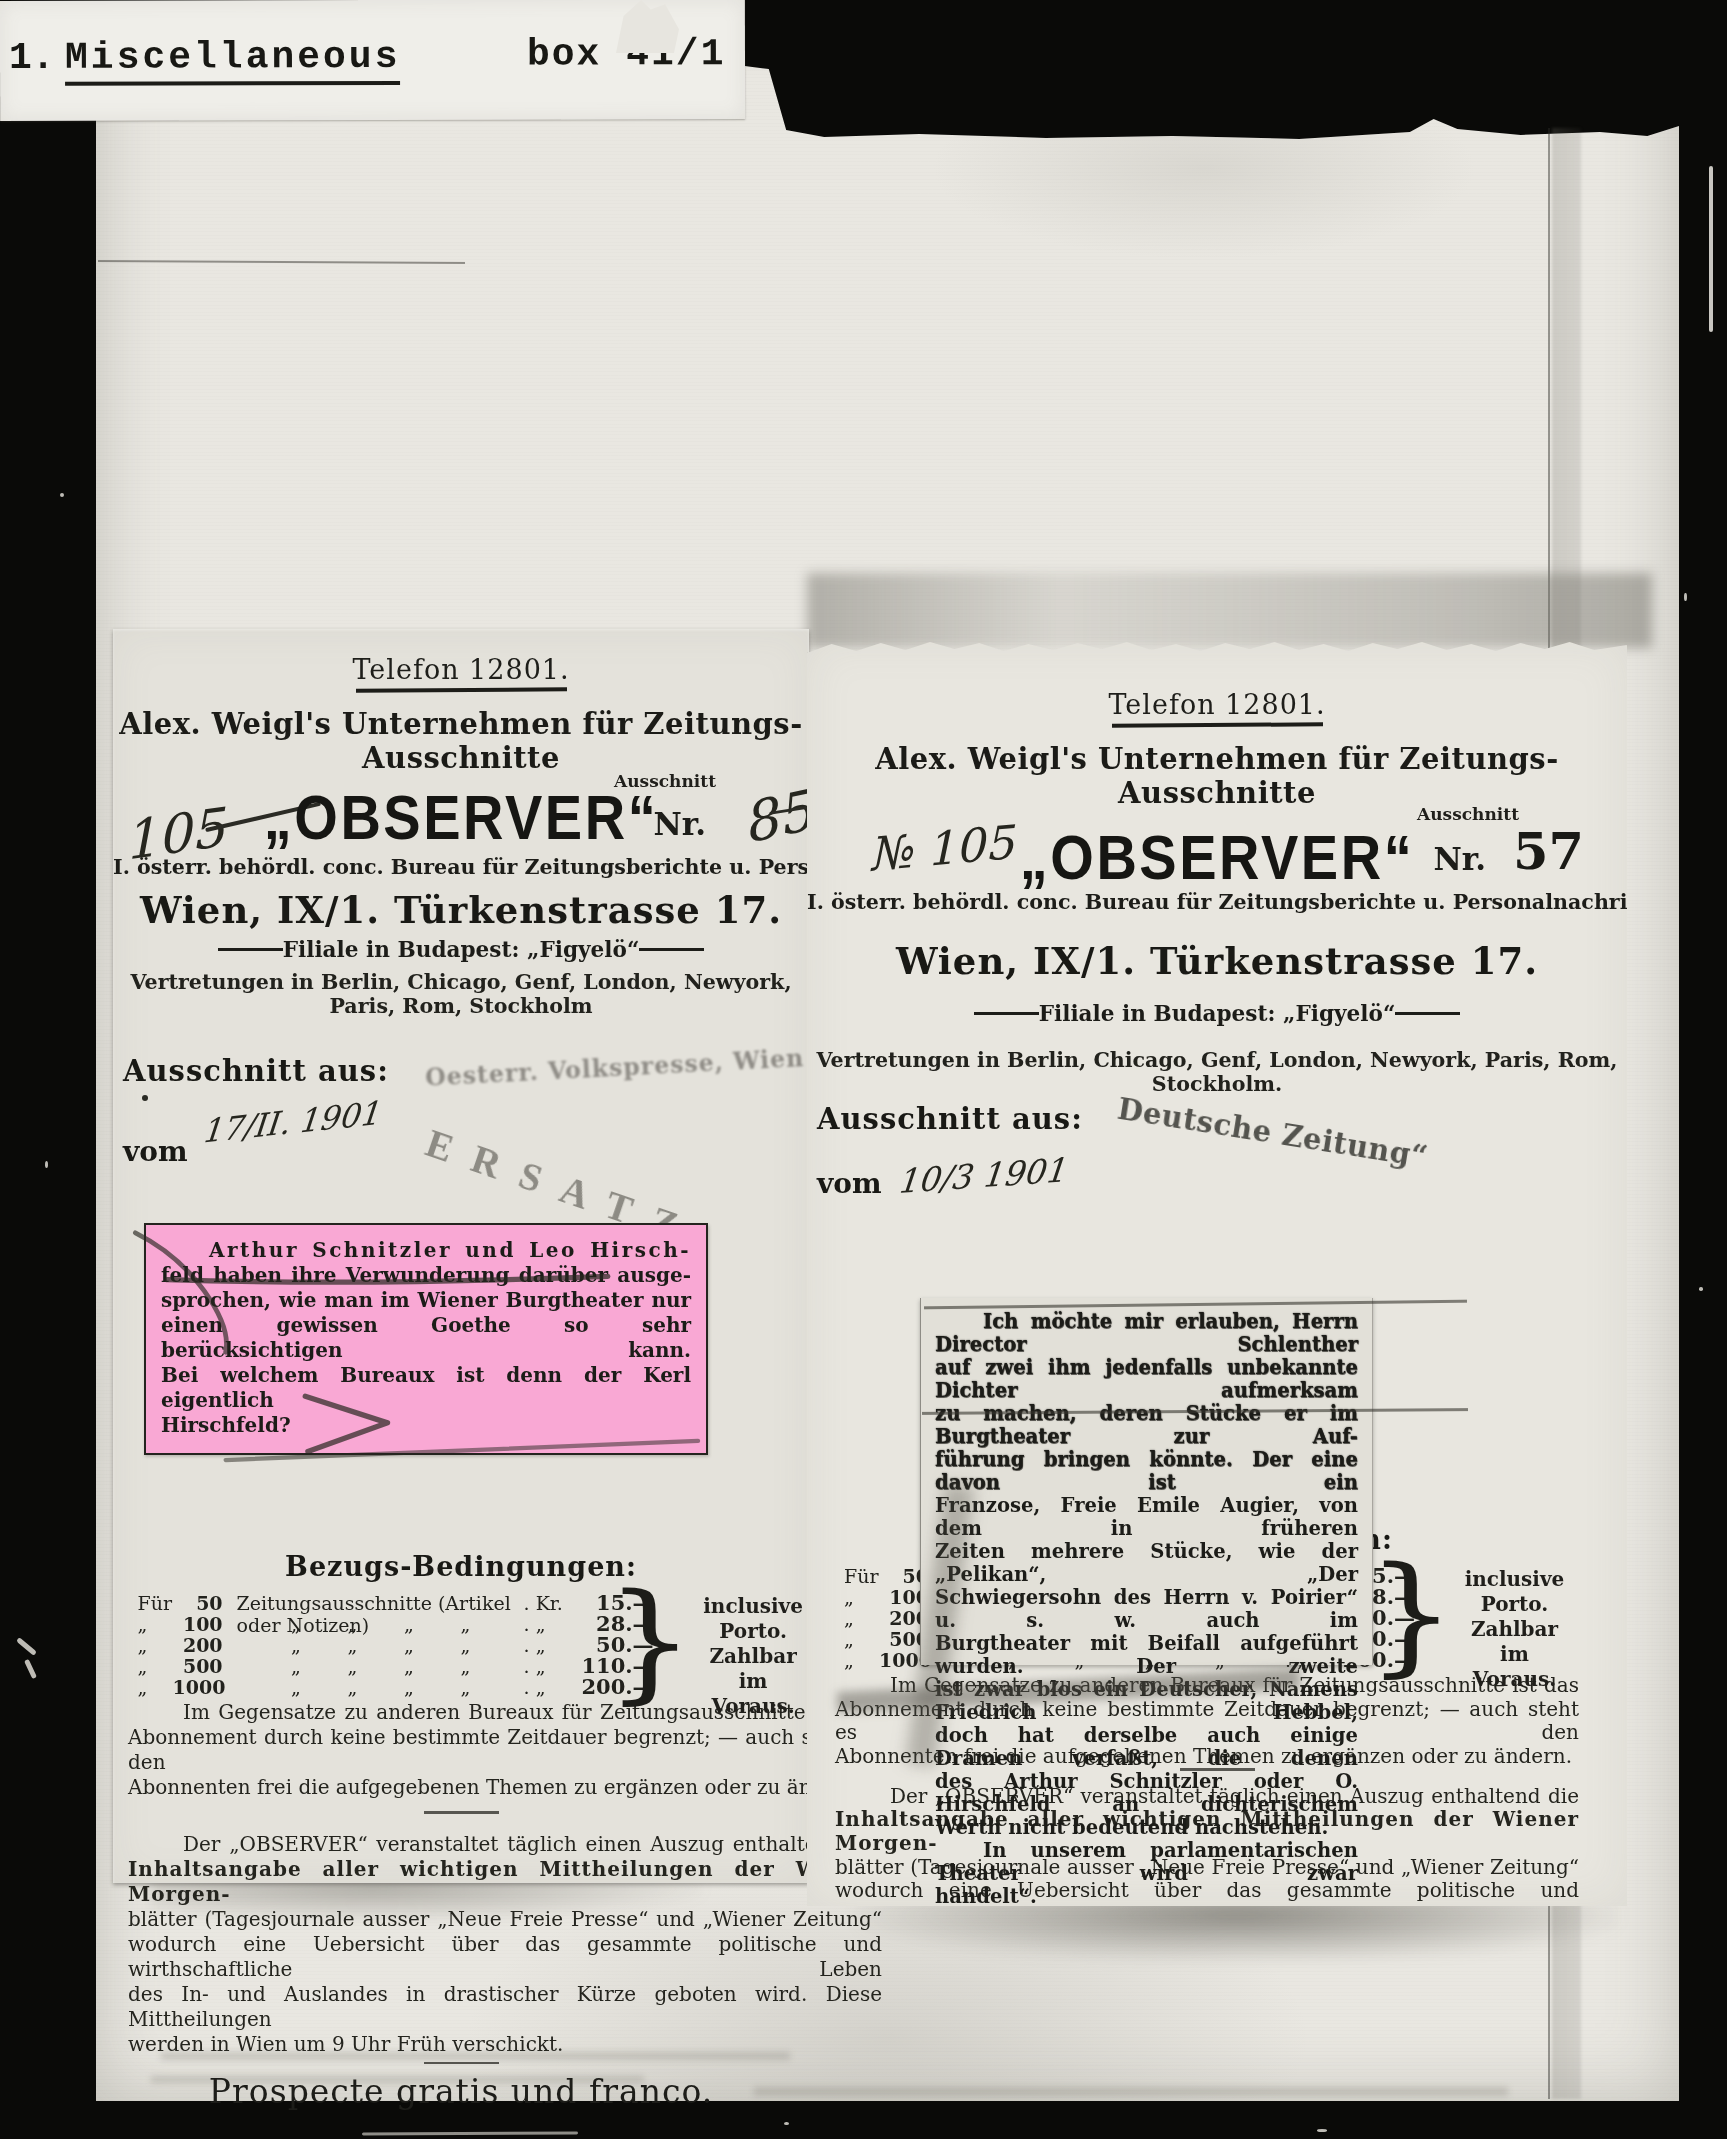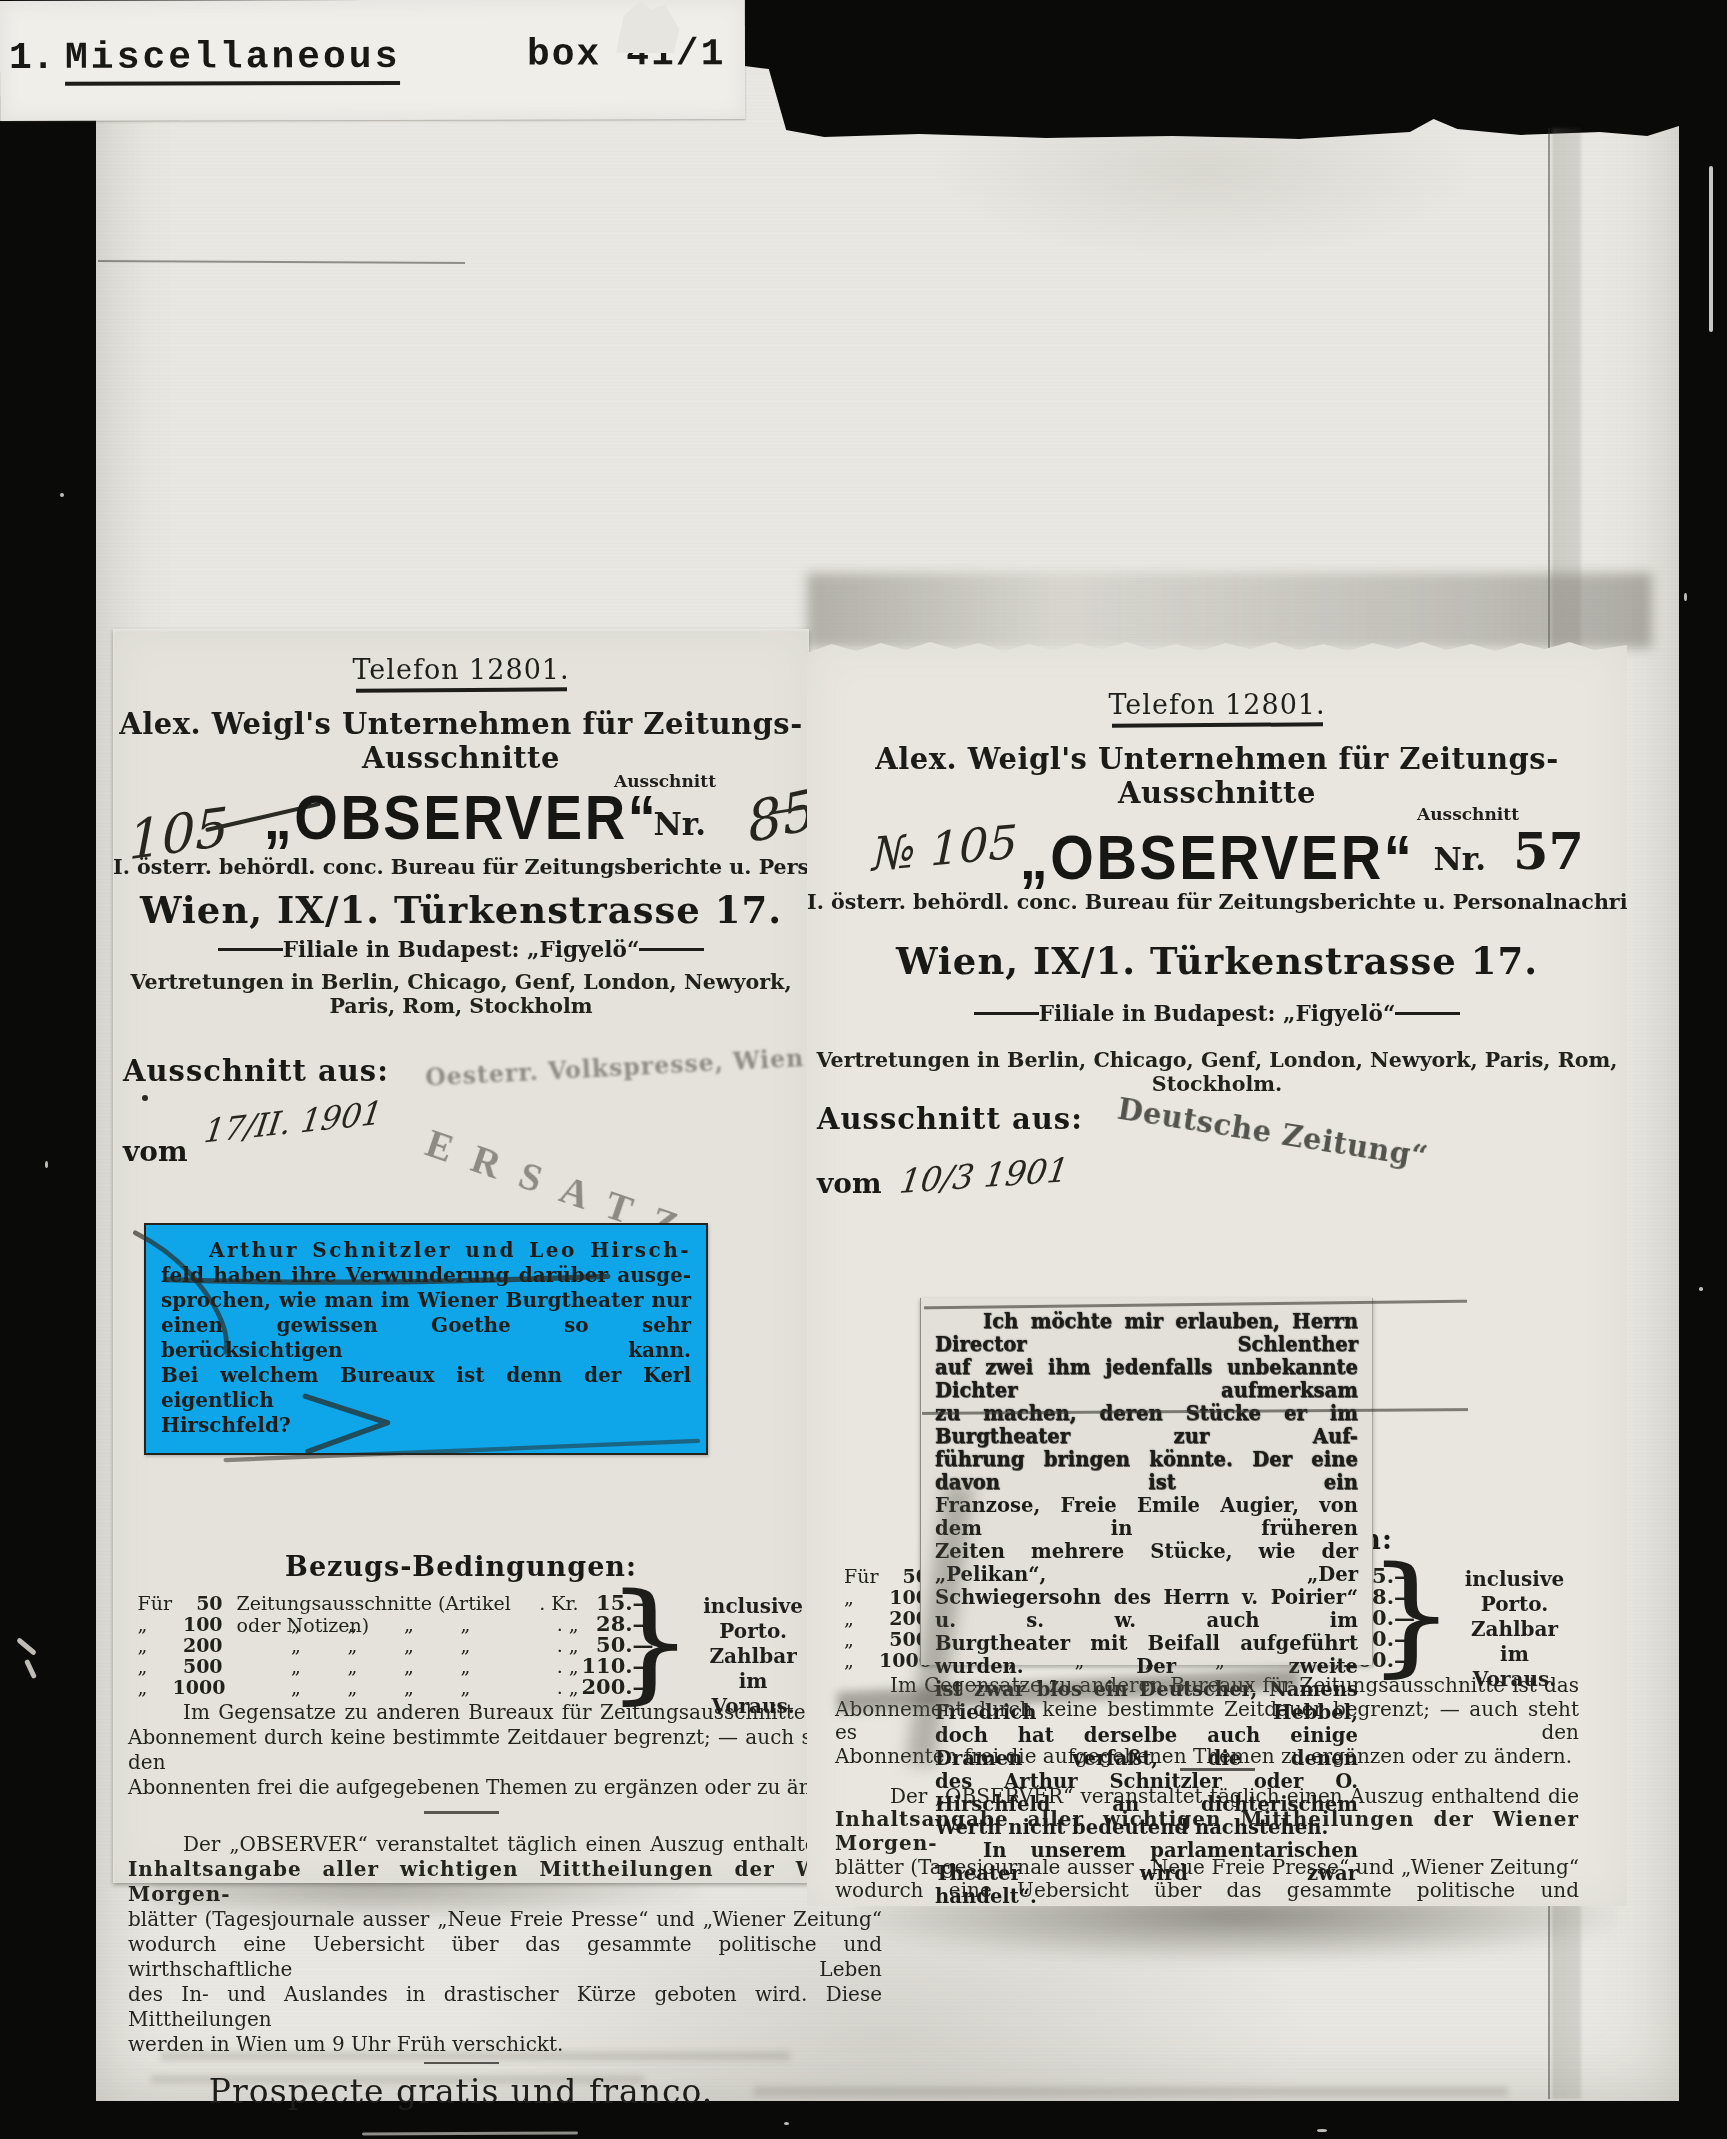--- a/index.html
+++ b/index.html
@@ -80,21 +80,21 @@
   #ersatz{left:322px;top:15px;font-size:39px;font-family:"Liberation Serif",serif;color:rgba(70,68,60,.55);
     letter-spacing:22px;transform:rotate(19deg);transform-origin:left top;filter:blur(0.5px);}
 
   
   #hw-no105{position:absolute;left:65px;top:11px;font-size:46px;transform:rotate(-5deg) skewX(-6deg);}
   #nr57{position:absolute;right:43px;top:11px;font-size:51px;font-weight:700;color:#1a1a16;}
   #stamp-dz{left:309px;top:14px;font-size:29px;color:rgba(48,47,42,.8);filter:blur(0.3px);transform:rotate(9deg);letter-spacing:0.5px;}
   #hw-date-right{position:absolute;left:93px;top:-1px;font-size:33px;transform:rotate(-4deg) skewX(-12deg);}
 
   
-  #left-clipping{margin:43px 0 0 31px;width:530px;border:2px solid #24241f;background:#0ea5e9;
+  #left-clipping{margin:43px 0 0 31px;width:530px;border:2px solid #24241f;background:#f9a8d4;
     padding:13px 15px 15px;box-shadow:1px 1.5px 3px rgba(70,68,60,.3);position:relative;}
   .frak{font-size:20px;line-height:25px;color:#1c1c18;font-weight:700;text-align:justify;text-align-last:justify;}
   .frak.endl{text-align-last:left;}
   .frak.ind{text-indent:48px;}
   .frak.disp{letter-spacing:2.5px;}
   #right-clipping{position:absolute;left:113px;top:659px;width:453px;height:367px;background:#e2e0d8;
     border-left:1px solid rgba(60,58,52,.5);border-right:1px solid rgba(60,58,52,.35);
     box-shadow:0 1.5px 4px rgba(50,48,42,.35);padding:12px 14px;box-sizing:border-box;z-index:4;}
   #right-clipping .frak{font-size:19.6px;line-height:23px;}
   .heavy{text-shadow:0 0 1.5px rgba(25,24,20,.85),0.5px 0.5px 0.5px rgba(25,24,20,.6);}
@@ -105,21 +105,21 @@
   
   .bez-title{margin-top:96px;text-align:center;font-size:27px;font-weight:700;letter-spacing:1px;color:#191915;}
   #right-slip .bez-title{margin-top:322px;}
   .btable{position:relative;margin-top:8px;margin-left:17.6px;width:674px;}
   #right-slip .btable{margin-left:30px;width:729px;}
   .trow{display:flex;align-items:baseline;height:21px;font-size:19px;color:#22221d;}
   .c-pre{width:35px;padding-left:7px;}
   .c-qty{width:50px;text-align:right;font-weight:700;}
   .c-desc{flex:1;padding-left:14px;}
   .c-desc.dits{display:flex;justify-content:space-around;padding:0 30px 0 45px;}
-  .c-kr{width:55px;text-align:right;}
+  .c-kr{width:55px;text-align:left;}
   .c-price{width:75px;text-align:right;font-weight:700;font-size:21px;}
   .c-gap{width:151px;}
   .brace{position:absolute;right:110px;top:-9px;font-size:141px;font-weight:400;color:#1d1d19;transform:scaleY(.92);line-height:121px;}
   .bnotes{position:absolute;right:0;top:4px;width:103px;text-align:center;font-size:20px;font-weight:700;line-height:25px;color:#201f1b;}
   .para{margin-top:5px;margin-left:15px;width:754px;font-size:20px;line-height:25px;color:#24241e;}
   .para .ln{text-align:justify;text-align-last:justify;}
   .para .ln.endl{text-align-last:left;}
   .para .ln.ind{text-indent:55px;}
   .para .ln.b{font-weight:700;letter-spacing:1px;}
   #right-slip .para{margin-left:28px;width:744px;line-height:23.6px;}

